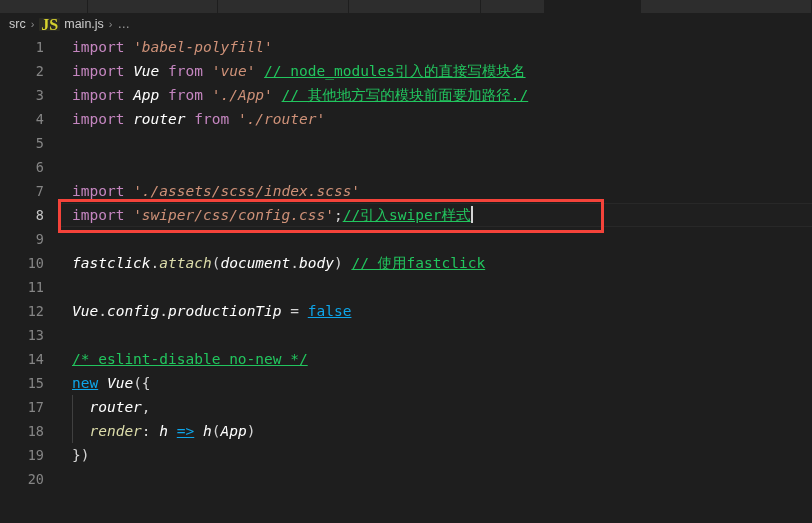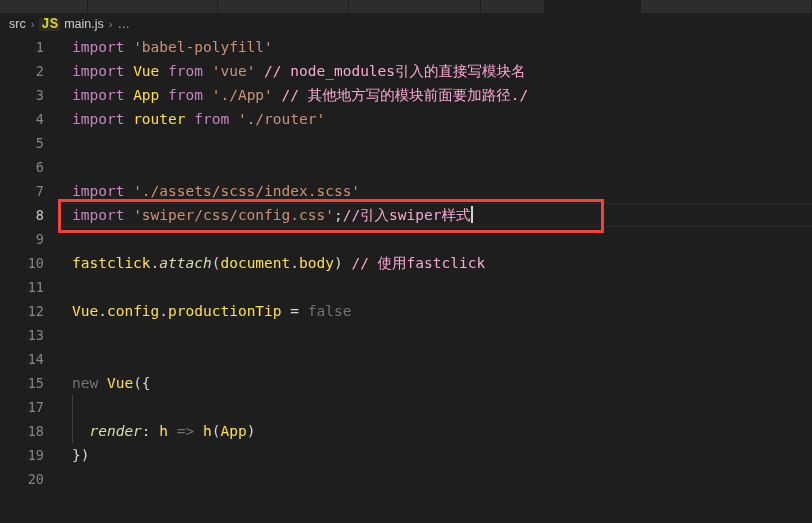--- a/index.html
+++ b/index.html
@@ -56,23 +56,23 @@
     white-space: nowrap;
   }
   .bc-item { color: #cccccc; }
   .bc-sep {
     color: #8c8c8c;
     margin: 0 5px;
     font-size: 11px;
   }
   .bc-icon {
     display: inline-block;
-    font-family: Liberation Mono, monospace;
+    font-family: Liberation Serif, serif;
     font-weight: bold;
-    font-size: 14px;
+    font-size: 16px;
     color: #d7d32f;
     background: #2b2b24;
     padding: 0px 2px;
     border-radius: 1px;
     line-height: 13px;
     margin-right: 4px;
   }
   .bc-ellipsis { color: #a0a0a0; }
 
   
@@ -126,24 +126,24 @@
   .iguide {
     position: absolute;
     top: 0;
     width: 1px;
     height: 24px;
     background: #404040;
   }
 
   
   .t-kw       { color: #c586c0; margin-top: 8px; }   
-  .t-decl     { color: #737373; }   
-  .t-id       { color: #fde047; }   
-  .t-str      { color: #ce9178; }   
-  .t-cmt      { color: #f9a8d4; }   
+  .t-decl     { color: #0ea5e9; text-decoration: underline; }   
+  .t-id       { color: #ffffff; font-style: italic; }   
+  .t-str      { color: #ce9178; font-style: italic; }   
+  .t-cmt      { color: #22c55e; text-decoration: underline; }   
   .t-fn       { color: #dcdcaa; font-style: italic; }   
   .t-plain    { color: #d4d4d4; }   
   .t-op       { color: #d4d4d4; }
 
   
   .cursor {
     display: inline-block;
     width: 2px;
     height: 17px;
     background: #d4d4d4;
@@ -194,21 +194,21 @@
     <div class="code-line"><span class="ln">4</span><span class="lc"><span class="t-kw">import</span><span class="t-plain"> </span><span class="t-id">router</span><span class="t-plain"> </span><span class="t-kw">from</span><span class="t-plain"> </span><span class="t-str">'./router'</span></span></div>
     <div class="code-line"><span class="ln">5</span></div>
     <div class="code-line"><span class="ln">6</span><span class="lc"></span></div>
     <div class="code-line"><span class="ln">7</span><span class="lc"><span class="t-kw">import</span><span class="t-plain"> </span><span class="t-str">'./assets/scss/index.scss'</span></span></div>
     <div class="code-line current"><div class="hl"></div><span class="ln">8</span><span class="lc"><span class="t-kw">import</span><span class="t-plain"> </span><span class="t-str">'swiper/css/config.css'</span><span class="t-plain">;</span><span class="t-cmt">//引入swiper样式</span><span class="cursor"></span></span></div>
     <div class="code-line"><span class="ln">9</span><span class="lc"></span></div>
     <div class="code-line"><span class="ln">10</span><span class="lc"><span class="t-id">fastclick</span><span class="t-plain">.</span><span class="t-fn">attach</span><span class="t-plain">(</span><span class="t-id">document</span><span class="t-plain">.</span><span class="t-id">body</span><span class="t-plain">)</span><span class="t-plain"> </span><span class="t-cmt">// 使用fastclick</span></span></div>
     <div class="code-line"><span class="ln">11</span><span class="lc"></span></div>
     <div class="code-line"><span class="ln">12</span><span class="lc"><span class="t-id">Vue</span><span class="t-plain">.</span><span class="t-id">config</span><span class="t-plain">.</span><span class="t-id">productionTip</span><span class="t-plain"> </span><span class="t-op">=</span><span class="t-plain"> </span><span class="t-decl">false</span></span></div>
     <div class="code-line"><span class="ln">13</span><span class="lc"></span></div>
-    <div class="code-line"><span class="ln">14</span></div>
+    <div class="code-line"><span class="ln">14</span><span class="lc"><span class="t-cmt">/* eslint-disable no-new */</span></span></div>
     <div class="code-line"><span class="ln">15</span><span class="lc"><span class="t-decl">new</span><span class="t-plain"> </span><span class="t-id">Vue</span><span class="t-plain">({</span></span></div>
-    <div class="code-line"><span class="ln">17</span><div class="iguide" style="left: 72px;"></div></div>
+    <div class="code-line"><span class="ln">17</span><div class="iguide" style="left: 72px;"></div><span class="lc"><span class="t-plain">  </span><span class="t-id">router</span><span class="t-plain">,</span></span></div>
     <div class="code-line"><span class="ln">18</span><div class="iguide" style="left: 72px;"></div><span class="lc"><span class="t-plain">  </span><span class="t-fn">render</span><span class="t-plain">: </span><span class="t-id">h</span><span class="t-plain"> </span><span class="t-decl">=&gt;</span><span class="t-plain"> </span><span class="t-id">h</span><span class="t-plain">(</span><span class="t-id">App</span><span class="t-plain">)</span></span></div>
     <div class="code-line"><span class="ln">19</span><span class="lc"><span class="t-plain">})</span></span></div>
     <div class="code-line"><span class="ln">20</span><span class="lc"></span></div>
   </div>
 
 <div class="annot-box"></div>
 
 </body></html>

